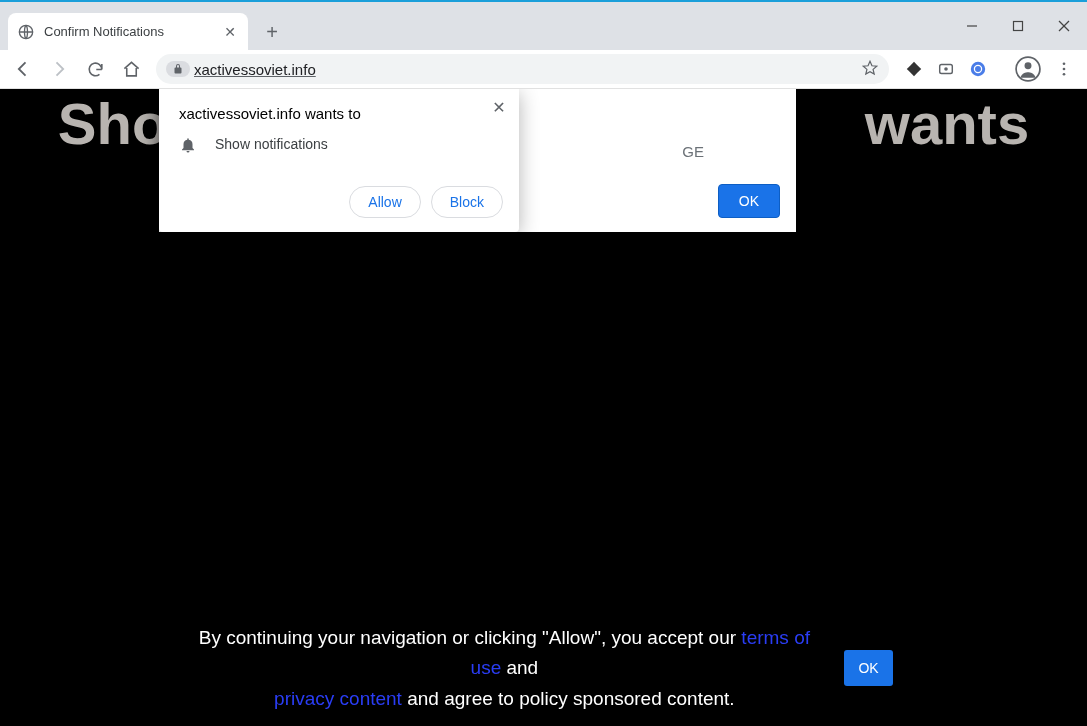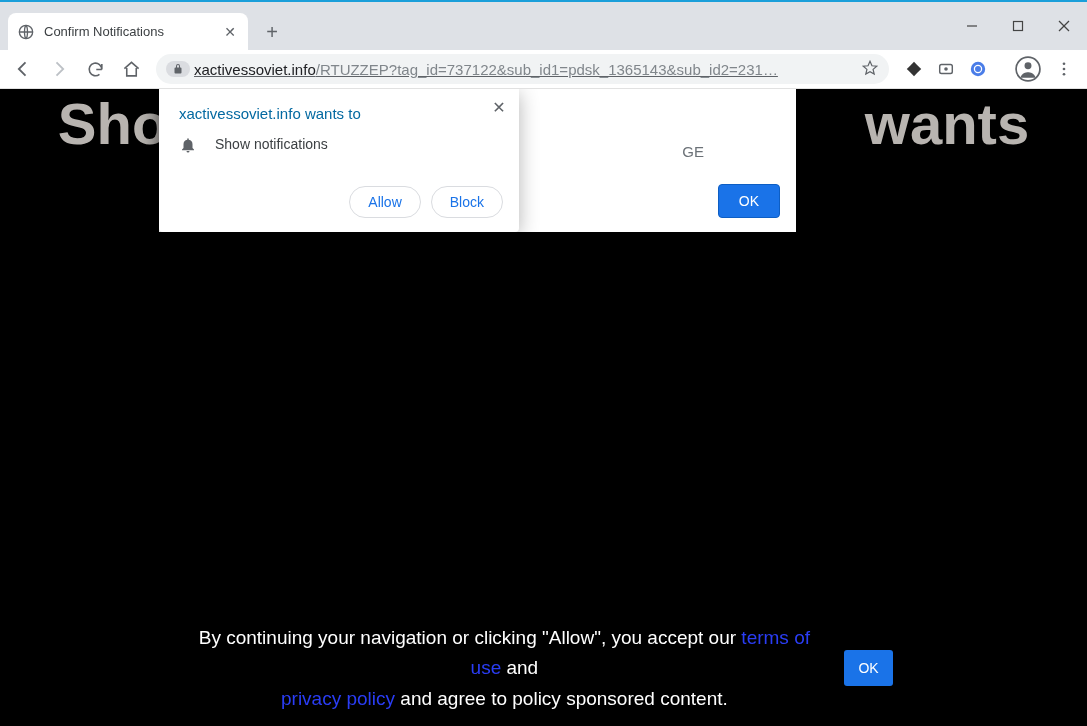--- a/index.html
+++ b/index.html
@@ -234,21 +234,21 @@
   font-size: 16px;
   width: 20px;
   height: 20px;
   display: flex;
   align-items: center;
   justify-content: center;
 }
 .perm-dialog .title {
   padding: 16px 20px 0 20px;
   font-size: 15px;
-  color: #0369a1;
+  color: #000000;
 }
 .perm-dialog .perm-row {
   display: flex;
   align-items: flex-start;
   padding: 14px 20px 0 20px;
   gap: 18px;
 }
 .perm-dialog .perm-row .bell {
   width: 18px;
   height: 18px;
@@ -357,21 +357,20 @@
         <path d="M3 11l9-8 9 8M6 10v10h12V10" fill="none" stroke="#5f6368" stroke-width="2"></path>
       </svg>
   </div>
   <div class="omnibox">
     <span class="lock-pill">
       <svg viewBox="0 0 24 24">
           <path d="M12 2a4 4 0 0 1 4 4v3h1a2 2 0 0 1 2 2v8a2 2 0 0 1-2 2H7a2 2 0 0 1-2-2v-8a2 2 0 0 1 2-2h1V6a4 4 0 0 1 4-4zm0 2a2 2 0 0 0-2 2v3h4V6a2 2 0 0 0-2-2z"></path>
         </svg>
     </span>
     <span class="url-host">xactivessoviet.info</span>
-    <span class="url-path">/RTUZZEP?tag_id=737122&amp;sub_id1=pdsk_1365143&amp;sub_id2=231…</span>
     <span class="star">
       <svg viewBox="0 0 24 24" width="18" height="18">
           <path d="M12 3l2.6 6 6.4.5-4.9 4.3 1.5 6.3L12 17l-5.6 3.1 1.5-6.3L3 9.5l6.4-.5z" fill="none" stroke="#5f6368" stroke-width="1.6"></path>
         </svg>
     </span>
   </div>
   <div class="ext-icons">
     <div class="ext-icon">
       <svg viewBox="0 0 20 20" width="18" height="18">
           <polygon points="10,2 14,6 18,10 14,14 10,18 6,14 2,10 6,6" fill="#333"></polygon>
@@ -429,17 +428,17 @@
     </div>
     <div class="btns">
       <button>Allow</button>
       <button>Block</button>
     </div>
   </div>
 
   <div class="footer">
     <div class="footer-text">
       <span>By continuing your navigation or clicking "Allow", you accept our </span><a href="#">terms of use</a><span> and </span><br>
-      <a href="#">privacy policy</a><span> and agree to policy sponsored content.</span>
+      <a href="#">privacy content</a><span> and agree to policy sponsored content.</span>
     </div>
     <button class="ok2">OK</button>
   </div>
 </div>
 
 </body></html>

